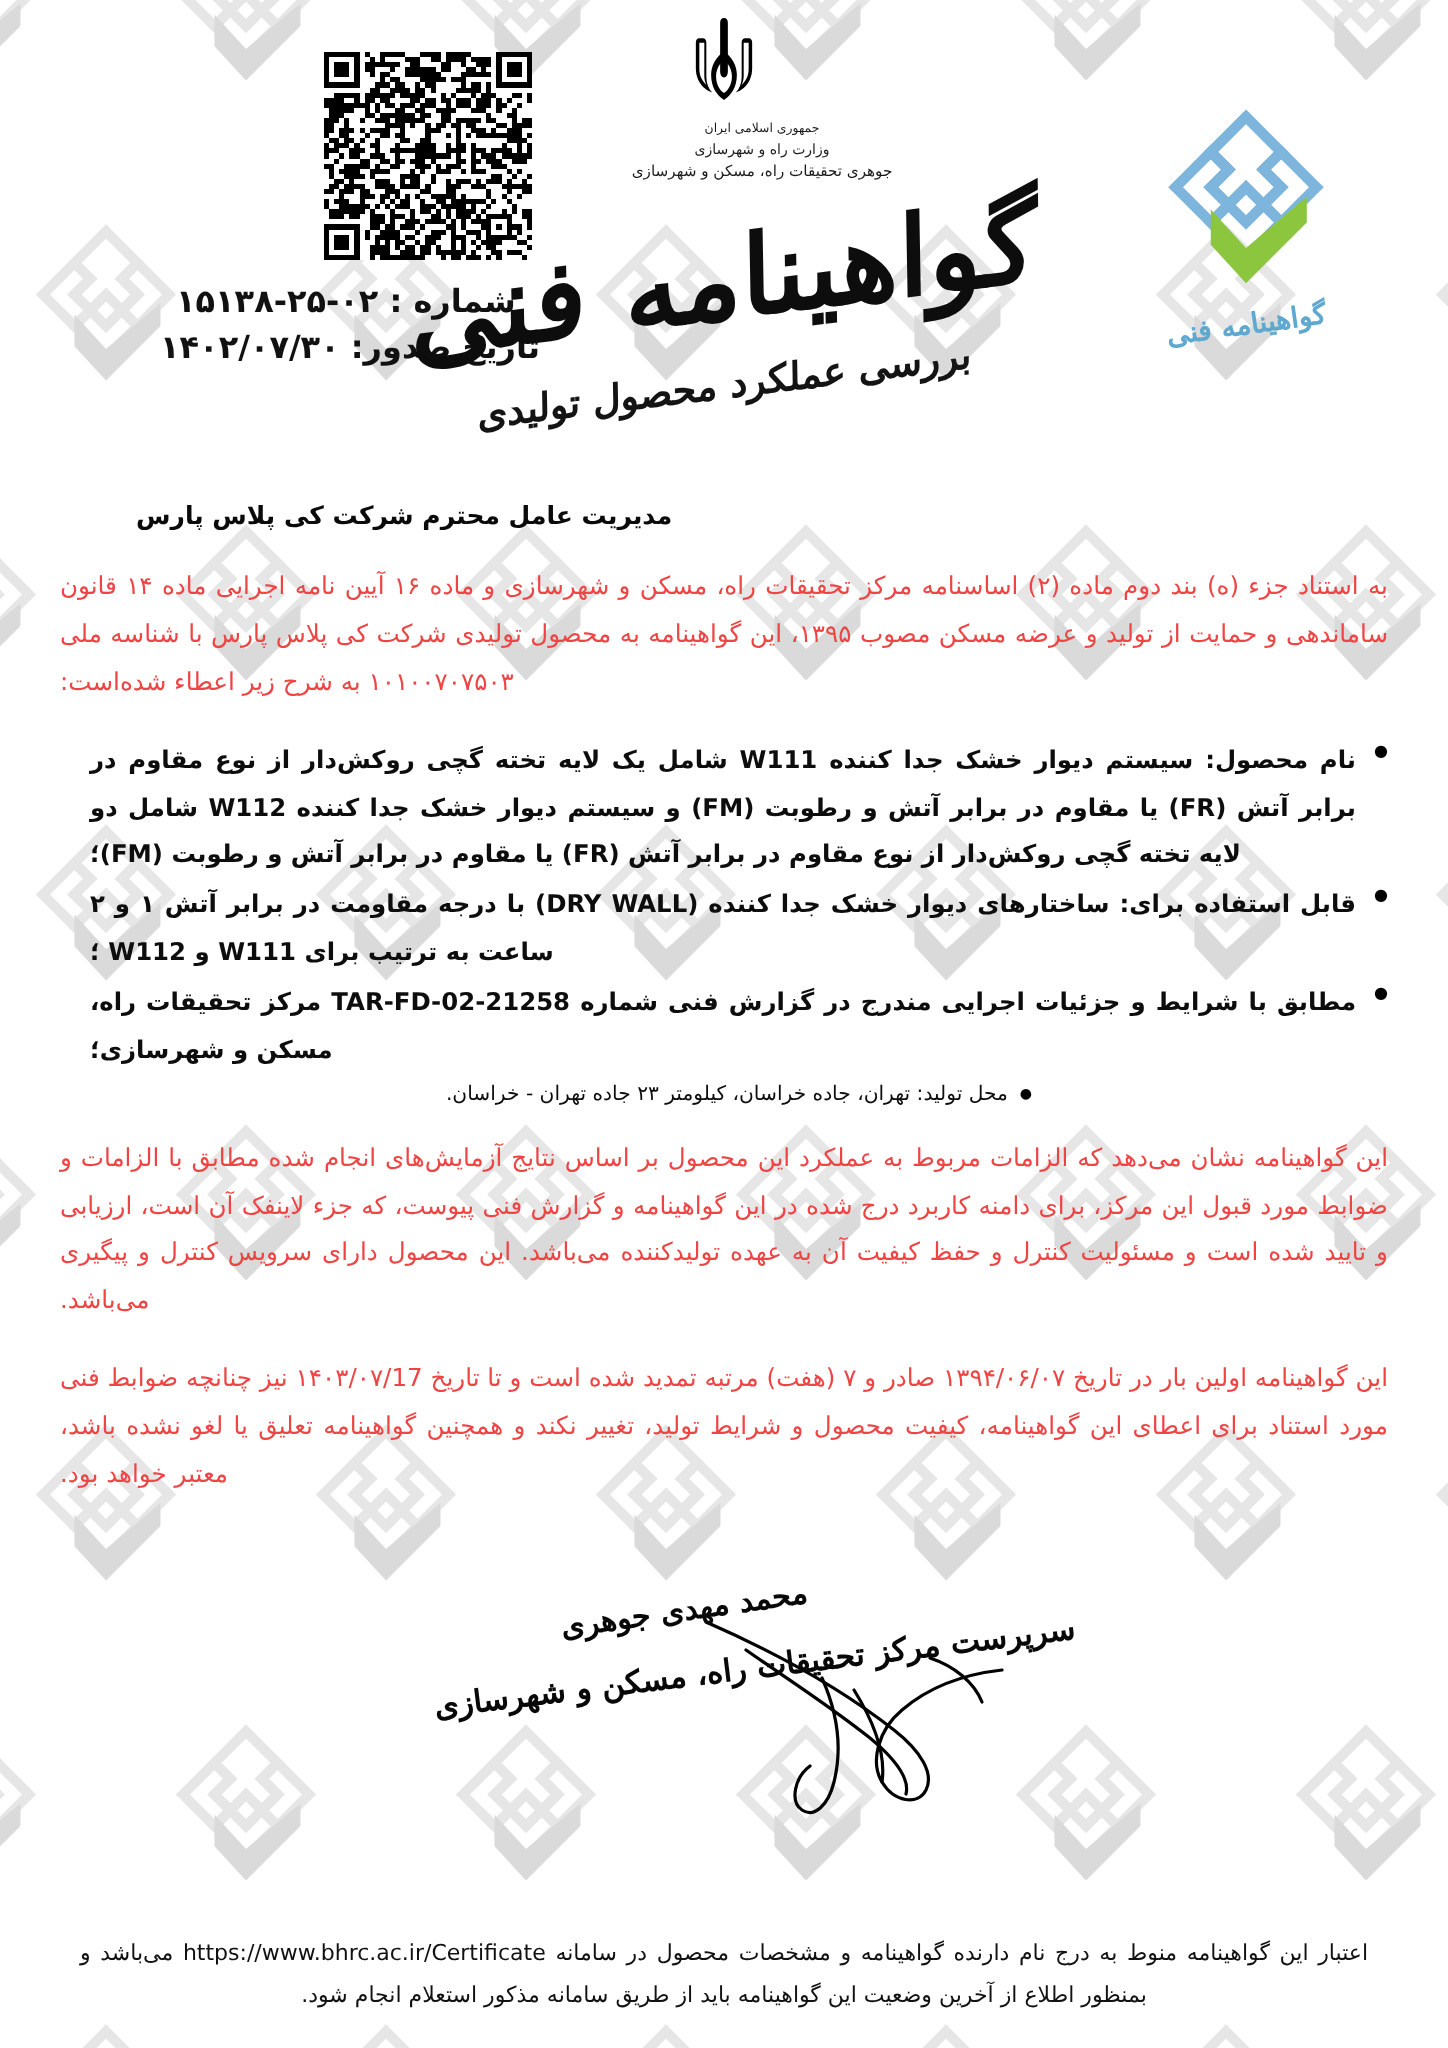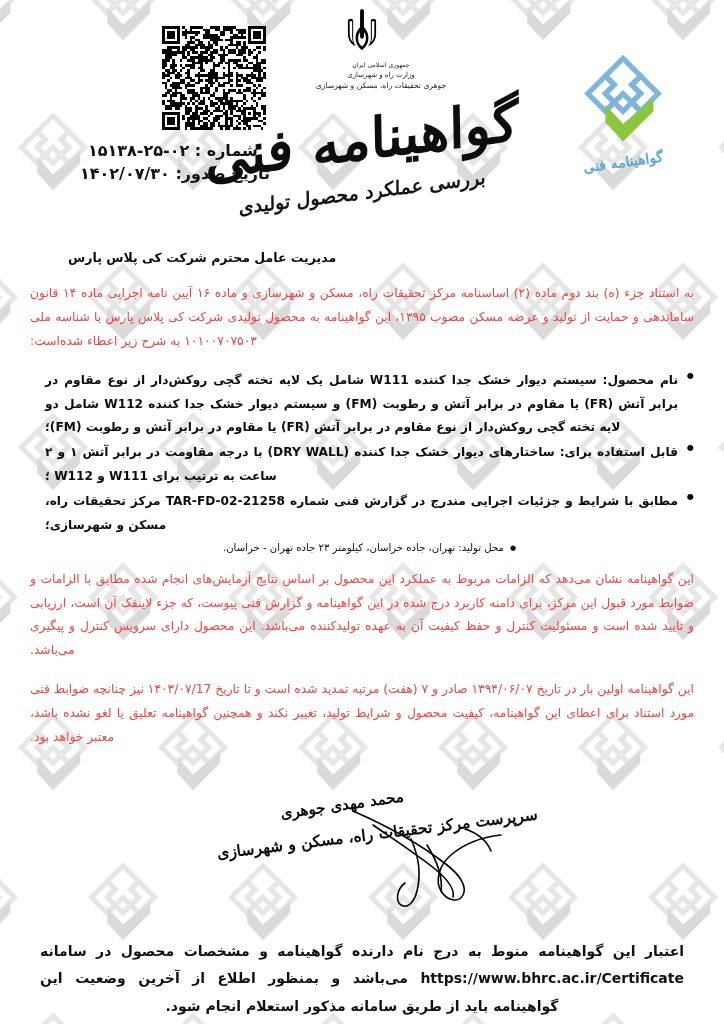--- a/index.html
+++ b/index.html
@@ -230,28 +230,28 @@
     left: 315px;
     top: 4px;
     pointer-events: none;
   }
 
   
   #footer {
     position: absolute;
     left: 40px;
     right: 40px;
-    top: 938px;
+    top: 966px;
     direction: rtl;
     text-align: justify;
     text-align-last: center;
-    font-size: 14px;
+    font-size: 11px;
     line-height: 1.95;
     color: #111;
-    font-weight: 700;
+    font-weight: 400;
   }
   #footer .url { direction: ltr; unicode-bidi: embed; display: inline-block; }
 </style>
 </head>
 <body>
 
 <div id="page">
 
   <div id="watermark-layer">
       <div class="wm" style="left: -60px; top: -40px;">

